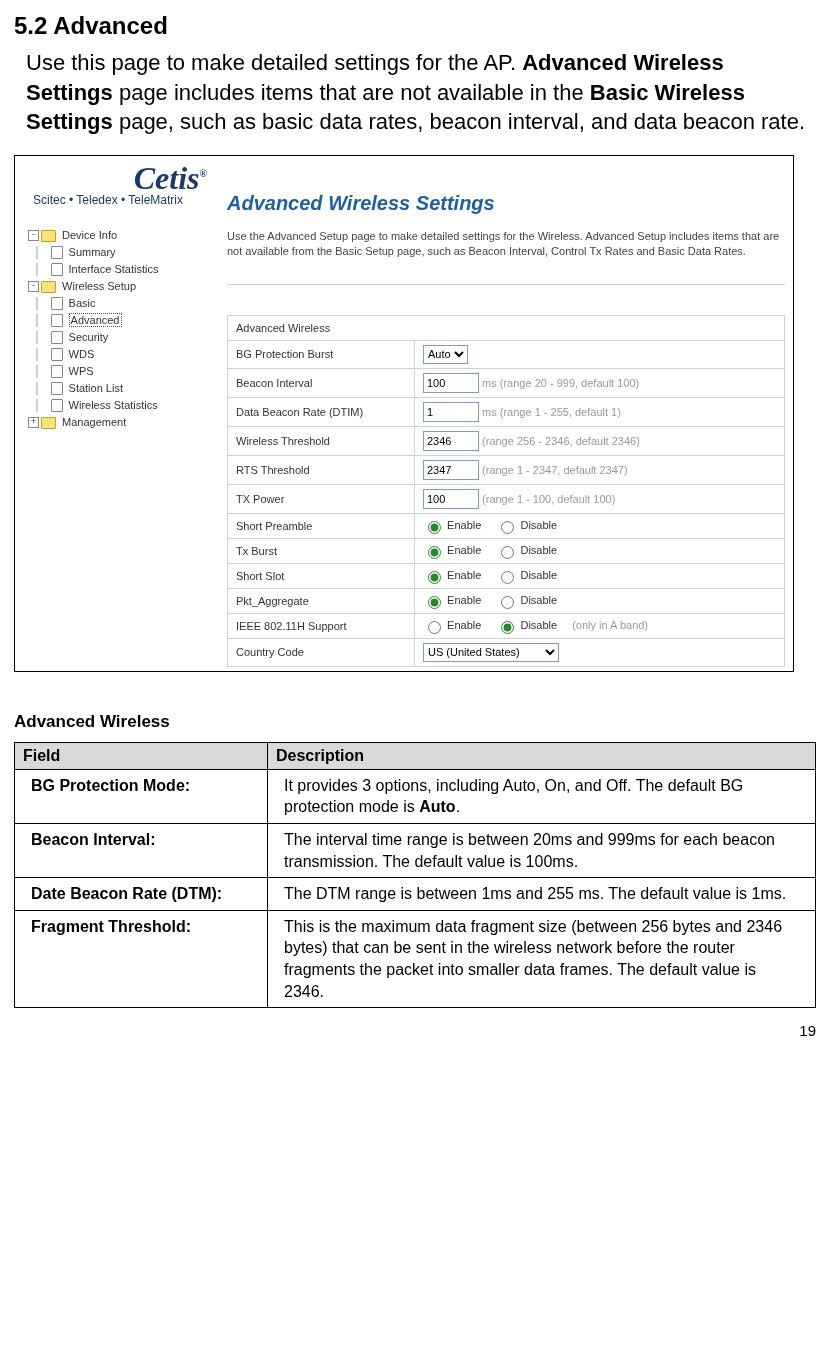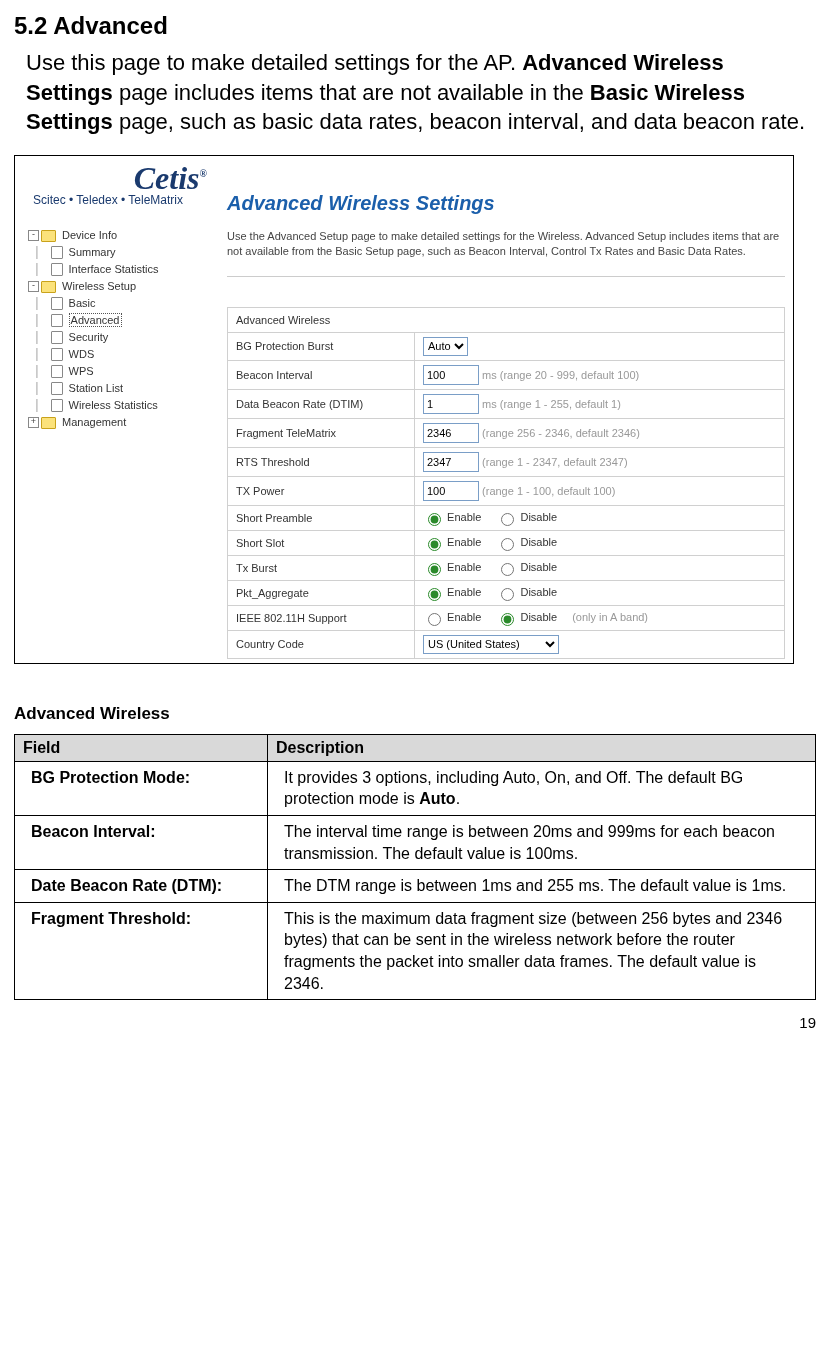--- a/index.html
+++ b/index.html
@@ -99,21 +99,21 @@
     font-weight: bold;
     font-style: italic;
     margin: 30px 0 14px 0;
   }
   .content-desc {
     font-size: 11px;
     color: #444;
     line-height: 1.4;
     margin-bottom: 30px;
     border-bottom: 1px solid #ccc;
-    padding-bottom: 16px;
+    padding-bottom: 24px;
   }
   .form-tbl {
     width: 100%;
     border-collapse: collapse;
     font-size: 11px;
     color: #333;
   }
   .form-tbl td {
     border:1px solid #d0d0d0;
     padding: 4px 8px;
@@ -217,47 +217,47 @@
         </tr>
         <tr>
           <td>Beacon Interval</td>
           <td><input class="small" value="100" style=""> <span class="hint">ms (range 20 - 999, default 100)</span></td>
         </tr>
         <tr>
           <td>Data Beacon Rate (DTIM)</td>
           <td><input class="small" value="1" style=""> <span class="hint">ms (range 1 - 255, default 1)</span></td>
         </tr>
         <tr>
-          <td>Fragment TeleMatrix</td>
+          <td>Wireless Threshold</td>
           <td><input class="small" value="2346" style=""> <span class="hint">(range 256 - 2346, default 2346)</span></td>
         </tr>
         <tr>
           <td>RTS Threshold</td>
           <td><input class="small" value="2347" style=""> <span class="hint">(range 1 - 2347, default 2347)</span></td>
         </tr>
         <tr>
           <td>TX Power</td>
           <td><input class="small" value="100" style=""> <span class="hint">(range 1 - 100, default 100)</span></td>
         </tr>
         <tr>
           <td>Short Preamble</td>
           <td class="radio-pair">
             <label><input type="radio" checked="" style=""> <span>Enable</span></label>
             <label><input type="radio" style=""> <span>Disable</span></label>
           </td>
         </tr>
         <tr>
-          <td>Short Slot</td>
+          <td>Tx Burst</td>
           <td class="radio-pair">
             <label><input type="radio" checked="" style=""> <span>Enable</span></label>
             <label><input type="radio" style=""> <span>Disable</span></label>
           </td>
         </tr>
         <tr>
-          <td>Tx Burst</td>
+          <td>Short Slot</td>
           <td class="radio-pair">
             <label><input type="radio" checked="" style=""> <span>Enable</span></label>
             <label><input type="radio" style=""> <span>Disable</span></label>
           </td>
         </tr>
         <tr>
           <td>Pkt_Aggregate</td>
           <td class="radio-pair">
             <label><input type="radio" checked="" style=""> <span>Enable</span></label>
             <label><input type="radio" style=""> <span>Disable</span></label>

